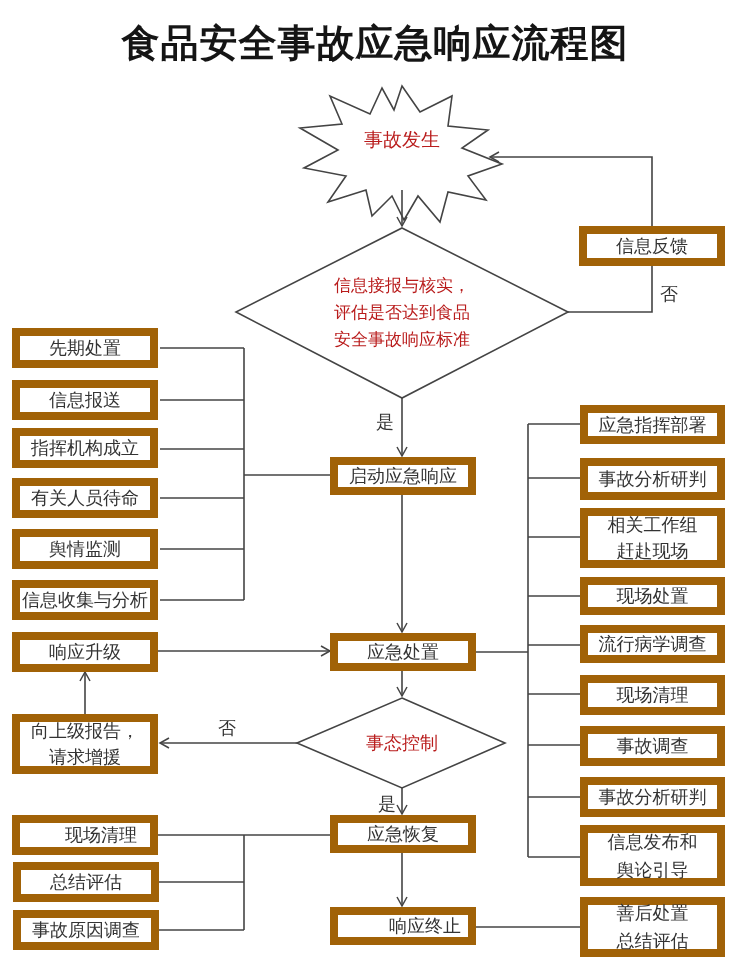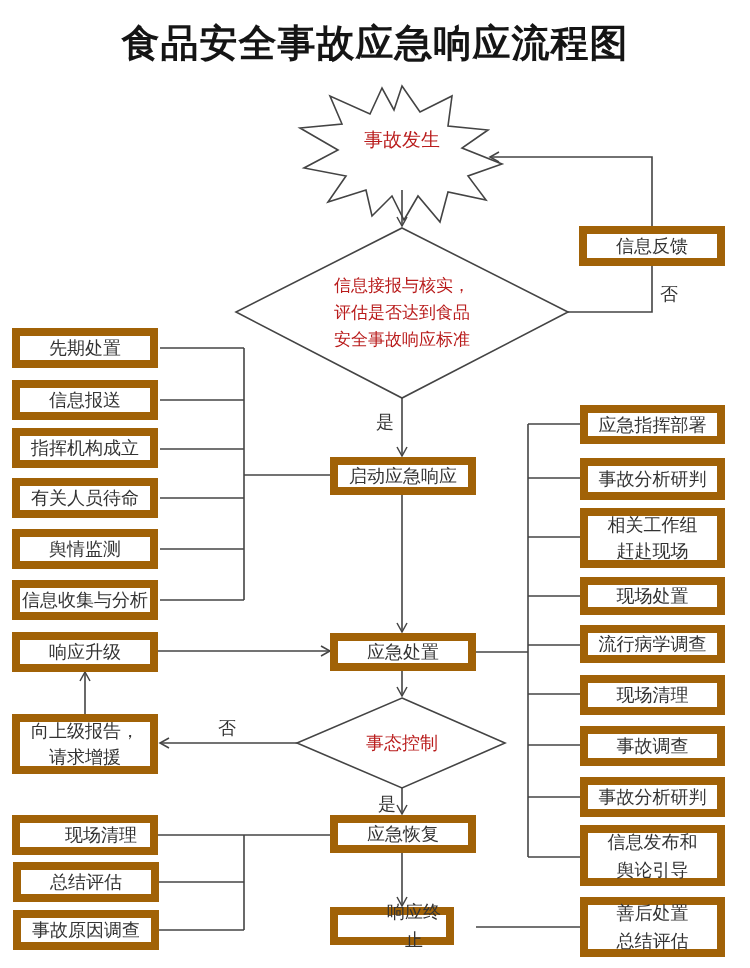--- a/index.html
+++ b/index.html
@@ -93,21 +93,21 @@
 
 <div class="box" style="left:579px; top:226px; width:146px; height:40px;">信息反馈</div>
 <div class="label" style="left:660px; top:282px;">否</div>
 <div class="label" style="left:376px; top:410px;">是</div>
 <div class="label" style="left:218px; top:716px;">否</div>
 <div class="label" style="left:378px; top:792px;">是</div>
 
 <div class="box" style="left:330px; top:457px; width:146px; height:38px;">启动应急响应</div>
 <div class="box" style="left:330px; top:633px; width:146px; height:38px;">应急处置</div>
 <div class="box" style="left:330px; top:815px; width:146px; height:38px;">应急恢复</div>
-<div class="box" style="left:330px; top:907px; width:124px; height:38px;padding-left:44px;">响应终止</div>
+<div class="box" style="left:330px; top:907px; width:146px; height:38px;padding-left:44px;">响应终止</div>
 
 <div class="box" style="left:12px; top:328px; width:146px; height:40px;">先期处置</div>
 <div class="box" style="left:12px; top:380px; width:146px; height:40px;">信息报送</div>
 <div class="box" style="left:12px; top:428px; width:146px; height:40px;">指挥机构成立</div>
 <div class="box" style="left:12px; top:478px; width:146px; height:40px;">有关人员待命</div>
 <div class="box" style="left:12px; top:529px; width:146px; height:40px;">舆情监测</div>
 <div class="box" style="left:12px; top:580px; width:146px; height:40px;">信息收集与分析</div>
 
 <div class="box" style="left:12px; top:632px; width:146px; height:40px;">响应升级</div>
 <div class="box" style="left:12px; top:714px; width:146px; height:60px; line-height:26px;">向上级报告，

